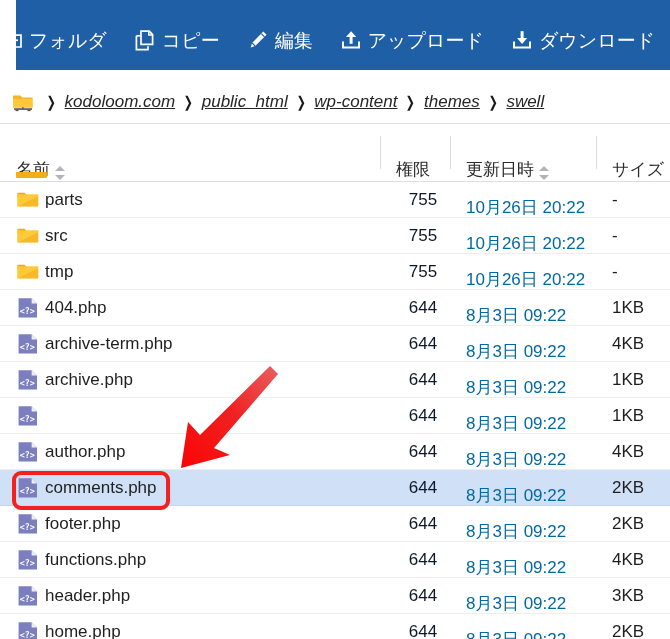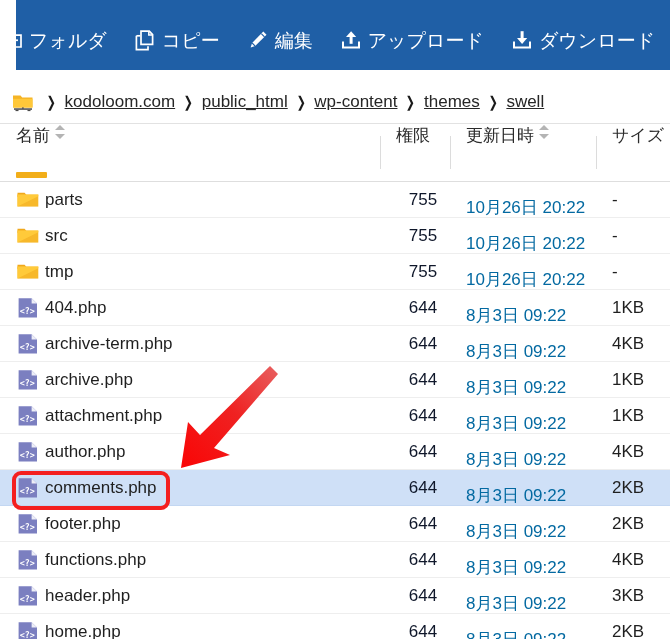--- a/index.html
+++ b/index.html
@@ -72,20 +72,21 @@
     width: 670px;
     height: 44px;
     background: #ffffff;
     border-bottom: 1px solid #e2e2e2;
     box-sizing: border-box;
     display: flex;
     align-items: center;
     padding-left: 12px;
     white-space: nowrap;
     overflow: hidden;
+    font-style: italic;
   }
   .bc-home-icon {
     width: 22px;
     height: 20px;
     flex: 0 0 auto;
     margin-right: 4px;
     display: block;
   }
   .bc-sep {
     color: #1a1a1a;
@@ -110,21 +111,21 @@
     height: 58px;
     border-bottom: 1px solid #dedede;
     box-sizing: border-box;
     background: #ffffff;
   }
   .th {
     position: absolute;
     top: 0;
     height: 57px;
     display: flex;
-    align-items: flex-start;
+    align-items: flex-end;
     font-size: 17px;
     color: #2b2b2b;
     cursor: pointer;
     user-select: none;
   }
   .th-divider {
     position: absolute;
     top: 12px;
     width: 1px;
     height: 33px;
@@ -453,21 +454,20 @@
       </div>
       <div class="row">
         <div class="cell-name">
           <span class="icon-wrap">
             <svg width="24" height="24" viewBox="0 0 24 24">
               <path d="M2.6 2.2 L15.6 2.2 L21.0 7.6 L21.0 21.6 L2.6 21.6 Z" fill="#7b7fc0"></path>
               <path d="M15.6 2.2 L21.0 7.6 L15.6 7.6 Z" fill="#edeef7"></path>
               <text x="11.3" y="17.6" font-family="DejaVu Sans Mono, monospace" font-size="8.4" font-weight="bold" fill="#ffffff" text-anchor="middle">&lt;?&gt;</text>
             </svg>
           </span>
-          <span class="fname">attachment.php</span>
         </div>
         <div class="cell-perm">644</div>
         <div class="cell-date">8月3日 09:22</div>
         <div class="cell-size">1KB</div>
       </div>
       <div class="row">
         <div class="cell-name">
           <span class="icon-wrap">
             <svg width="24" height="24" viewBox="0 0 24 24">
               <path d="M2.6 2.2 L15.6 2.2 L21.0 7.6 L21.0 21.6 L2.6 21.6 Z" fill="#7b7fc0"></path>

